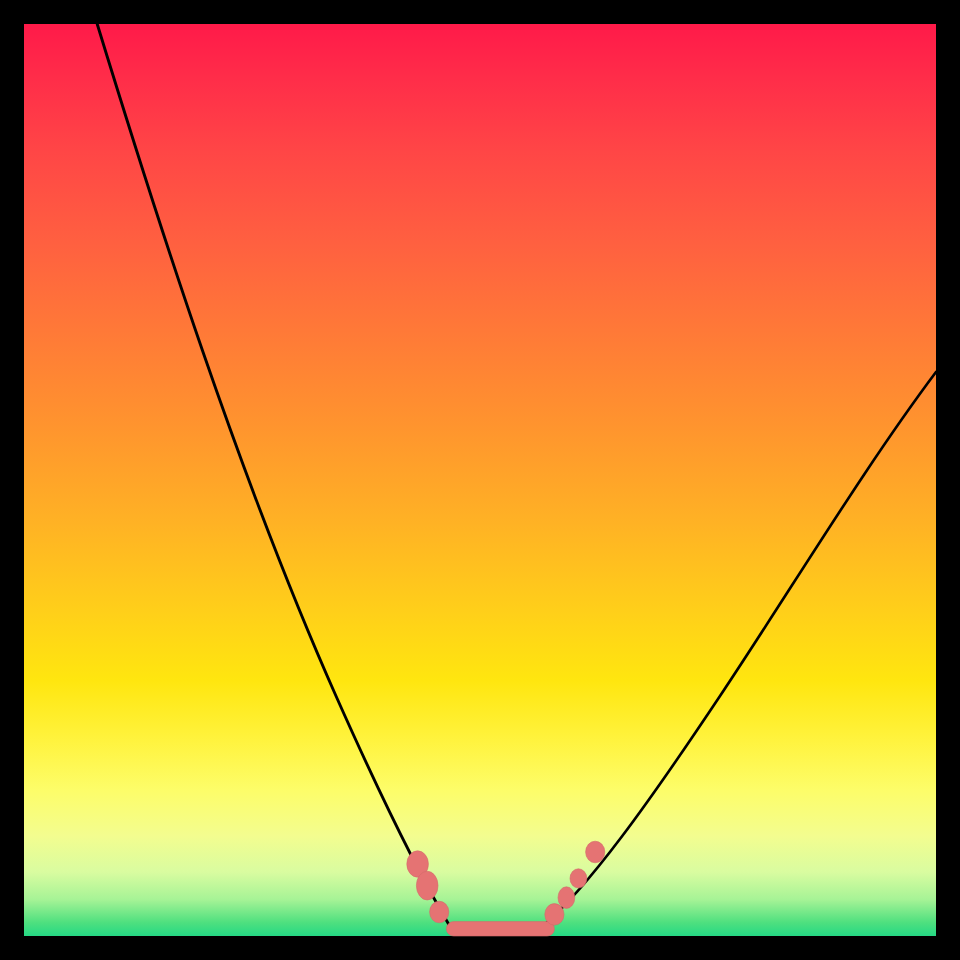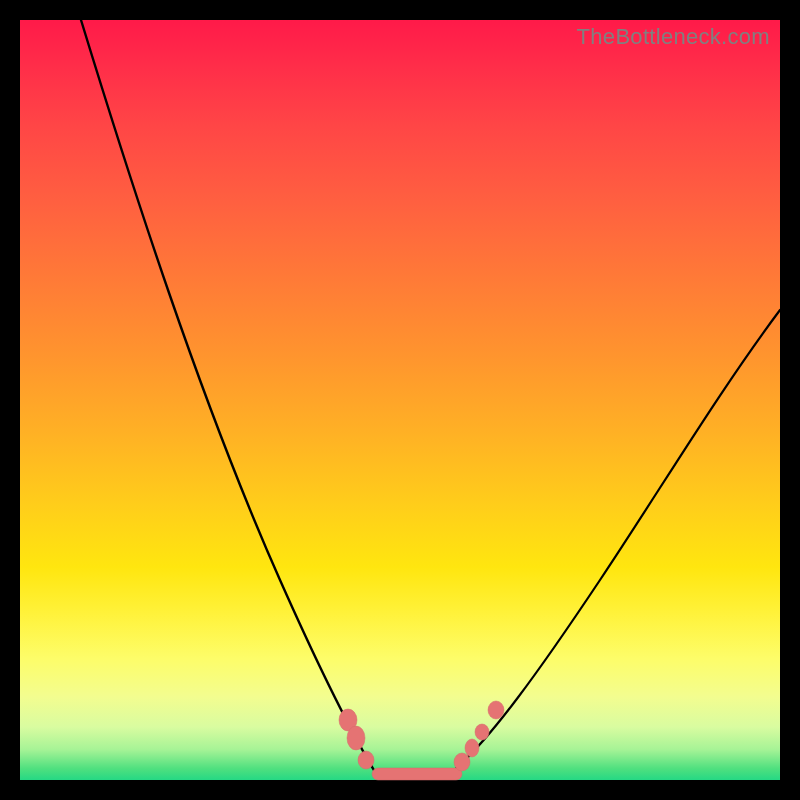--- a/index.html
+++ b/index.html
@@ -63,21 +63,20 @@
     height: 760px;
     overflow: visible;
   }
 </style>
 </head>
 <body>
 
 <div class="frame">
   <div class="plot-area">
 
-    <div class="watermark">TheBottleneck.com</div>
 
     <svg class="curve-layer" viewBox="0 0 760 760" preserveAspectRatio="none">
 
       <path d="M 61 0
                C 110 160, 180 380, 260 560
                C 300 650, 330 710, 355 752" fill="none" stroke="#000" stroke-width="2.4" stroke-linecap="round"></path>
 
       <path d="M 355 752
                C 375 757, 405 757, 432 752" fill="none" stroke="#000" stroke-width="2.4" stroke-linecap="round"></path>
 

